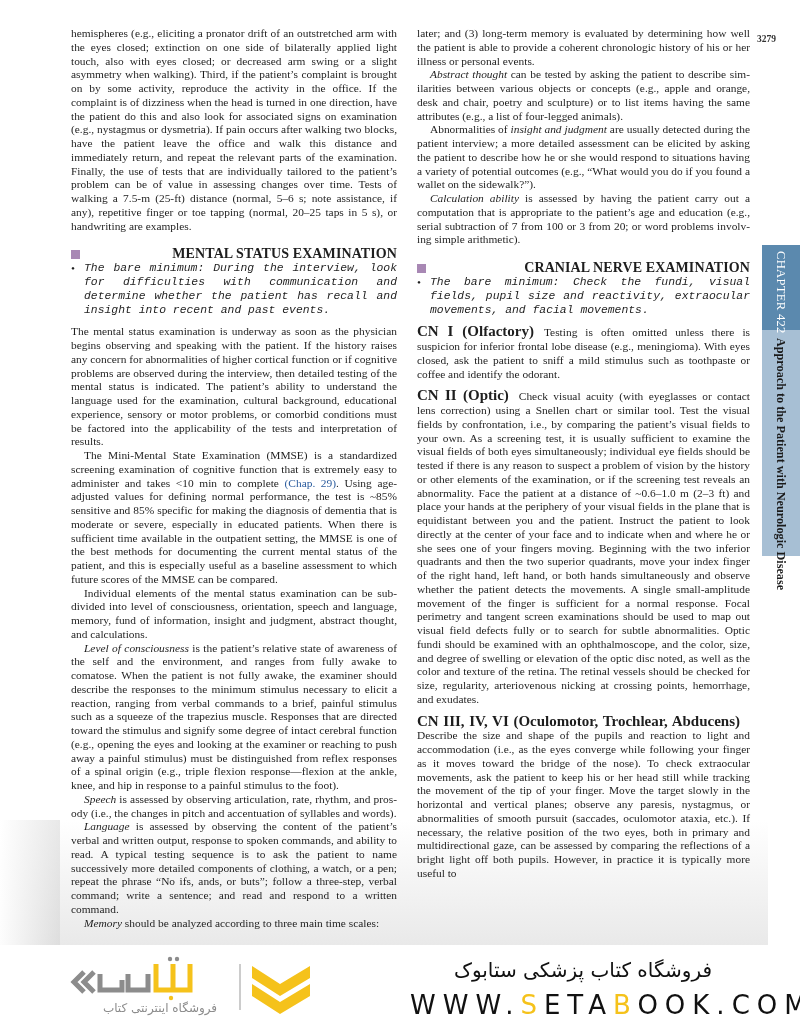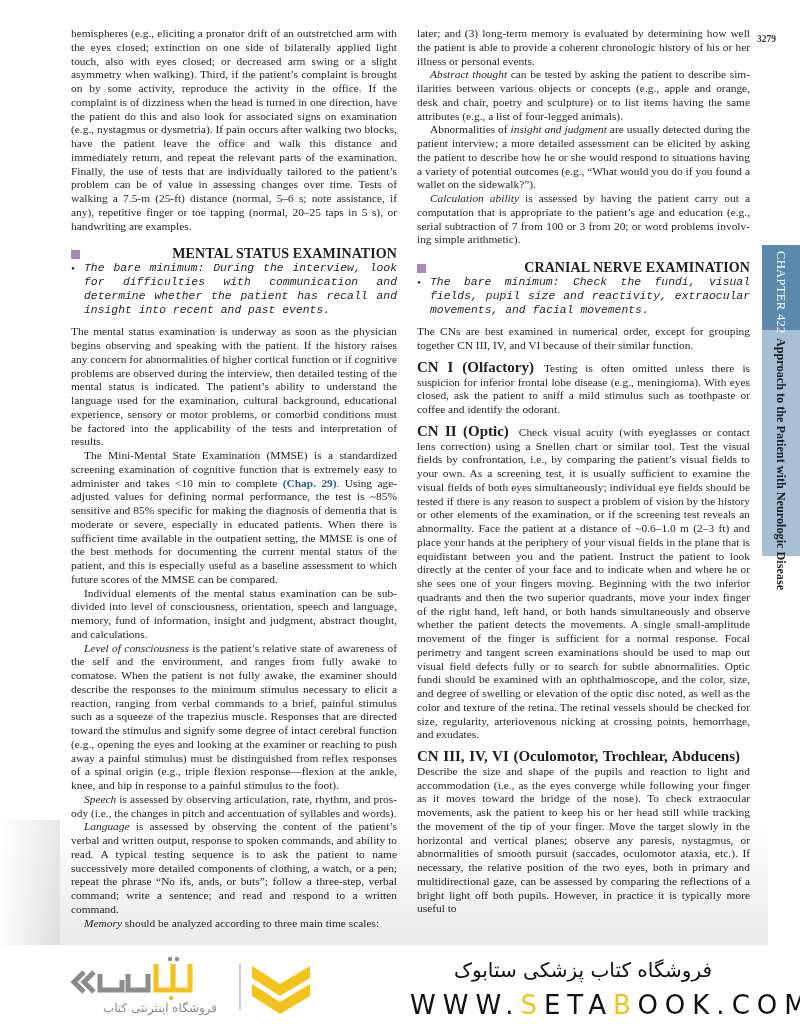--- a/index.html
+++ b/index.html
@@ -30,21 +30,21 @@
   .col p.indent { text-indent:13px; }
   .col p.block { margin-top:8px; }
   .section-head {
     margin-top:14px; font-weight:bold; font-size:14px; letter-spacing:0.1px;
     display:flex; align-items:center; line-height:14px;justify-content:space-between;
   }
   .sq { display:inline-block; width:9px; height:9px; background:#a888b4; margin-right:5px; }
   .bullet { display:flex; font-style:italic; margin-top:1px; }
   .bullet .dot { width:13px; flex:0 0 13px; font-style:normal; }
   .bullet .btext { flex:1;font-family:Liberation Mono, monospace; }
-  .link { color:#2b5c9e; font-weight:bold; }
+  .link { color:#2b5c9e; font-weight:normal; }
   .cn-head { font-weight:bold; font-size:15px; }
   .cn-gap { display:inline-block; width:10px; }
   .page-number {
     position:absolute; left:757px; top:34px; font-size:9.5px; font-weight:bold; color:#333;text-align:center;
   }
   .side-tab {
     position:absolute; left:762px; top:245px; width:38px; height:311px;
     background:#a7bfd4;
   }
   .side-tab-dark {
@@ -114,21 +114,20 @@
 
   <div class="section-head">
     <span class="sq"></span>
     <span>CRANIAL NERVE EXAMINATION</span>
   </div>
   <div class="bullet">
     <span class="dot">•</span>
     <span class="btext">The bare minimum: Check the fundi, visual fields, pupil size and reac­tivity, extraocular movements, and facial movements.</span>
   </div>
 
-  <p class="block">The CNs are best examined in numerical order, except for grouping together CN III, IV, and VI because of their similar function.</p>
   <p class="block"><span class="cn-head">CN I (Olfactory)</span><span class="cn-gap"></span><span>Testing is often omitted unless there is suspicion for inferior frontal lobe disease (e.g., meningioma). With eyes closed, ask the patient to sniff a mild stimulus such as toothpaste or coffee and identify the odorant.</span></p>
   <p class="block"><span class="cn-head">CN II (Optic)</span><span class="cn-gap"></span><span>Check visual acuity (with eyeglasses or contact lens correction) using a Snellen chart or similar tool. Test the visual fields by confrontation, i.e., by comparing the patient’s visual fields to your own. As a screening test, it is usually sufficient to examine the visual fields of both eyes simultaneously; individual eye fields should be tested if there is any reason to suspect a problem of vision by the history or other elements of the examination, or if the screening test reveals an abnormality. Face the patient at a distance of ~0.6–1.0 m (2–3 ft) and place your hands at the periphery of your visual fields in the plane that is equidistant between you and the patient. Instruct the patient to look directly at the center of your face and to indicate when and where he or she sees one of your fingers moving. Beginning with the two inferior quadrants and then the two superior quadrants, move your index finger of the right hand, left hand, or both hands simultane­ously and observe whether the patient detects the movements. A single small-amplitude movement of the finger is sufficient for a normal response. Focal perimetry and tangent screen examinations should be used to map out visual field defects fully or to search for subtle abnor­malities. Optic fundi should be examined with an ophthalmoscope, and the color, size, and degree of swelling or elevation of the optic disc noted, as well as the color and texture of the retina. The retinal vessels should be checked for size, regularity, arteriovenous nicking at crossing points, hemorrhage, and exudates.</span></p>
   <p class="block"><span class="cn-head">CN III, IV, VI (Oculomotor, Trochlear, Abducens)</span><span class="cn-gap"></span><span>Describe the size and shape of the pupils and reaction to light and accommo­dation (i.e., as the eyes converge while following your finger as it moves toward the bridge of the nose). To check extraocular movements, ask the patient to keep his or her head still while tracking the movement of the tip of your finger. Move the target slowly in the horizontal and vertical planes; observe any paresis, nystagmus, or abnormalities of smooth pursuit (saccades, oculomotor ataxia, etc.). If necessary, the relative position of the two eyes, both in primary and multidirectional gaze, can be assessed by comparing the reflections of a bright light off both pupils. However, in practice it is typically more useful to</span></p>
 </div>
 
 <div class="footer">
   <svg class="logo" viewBox="0 0 260 60" width="260" height="60">
 
     <path d="M14 16 L4 26 L14 36" stroke="#8c8c8c" stroke-width="5" fill="none"></path>
     <path d="M24 16 L14 26 L24 36" stroke="#8c8c8c" stroke-width="5" fill="none"></path>

